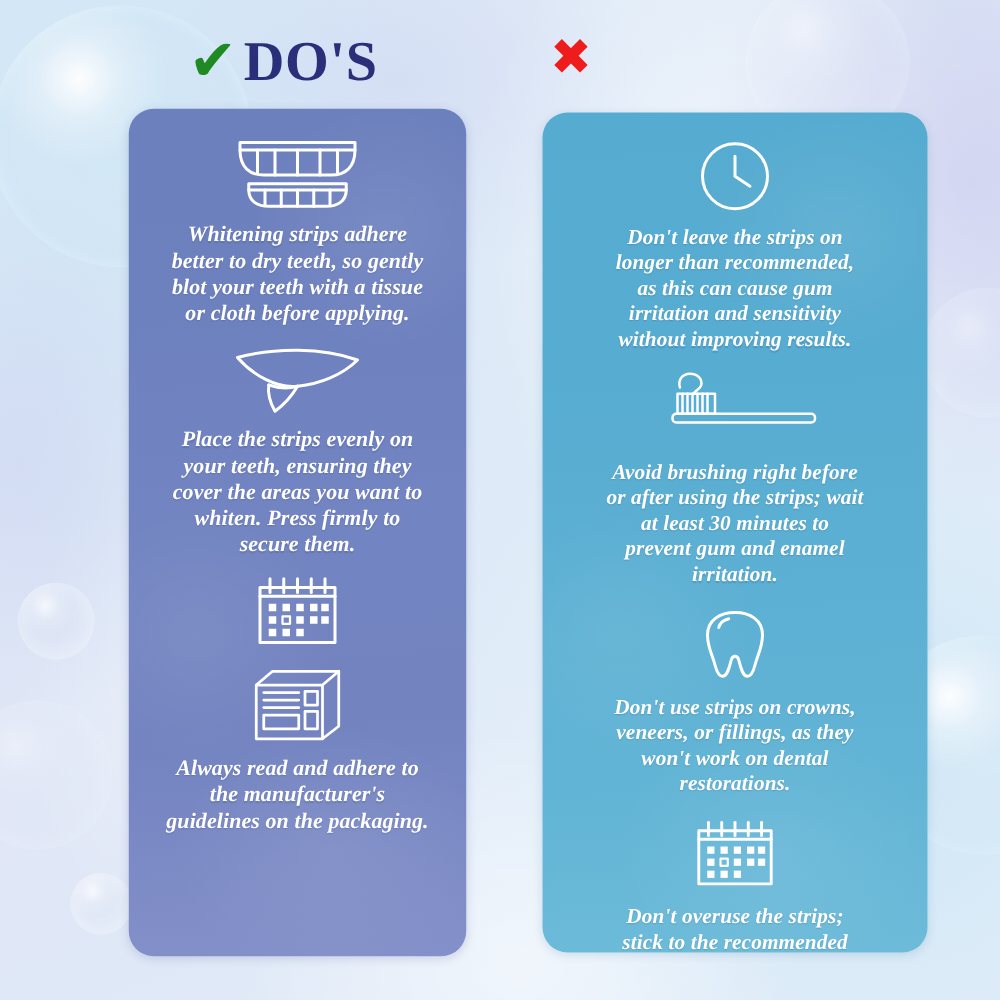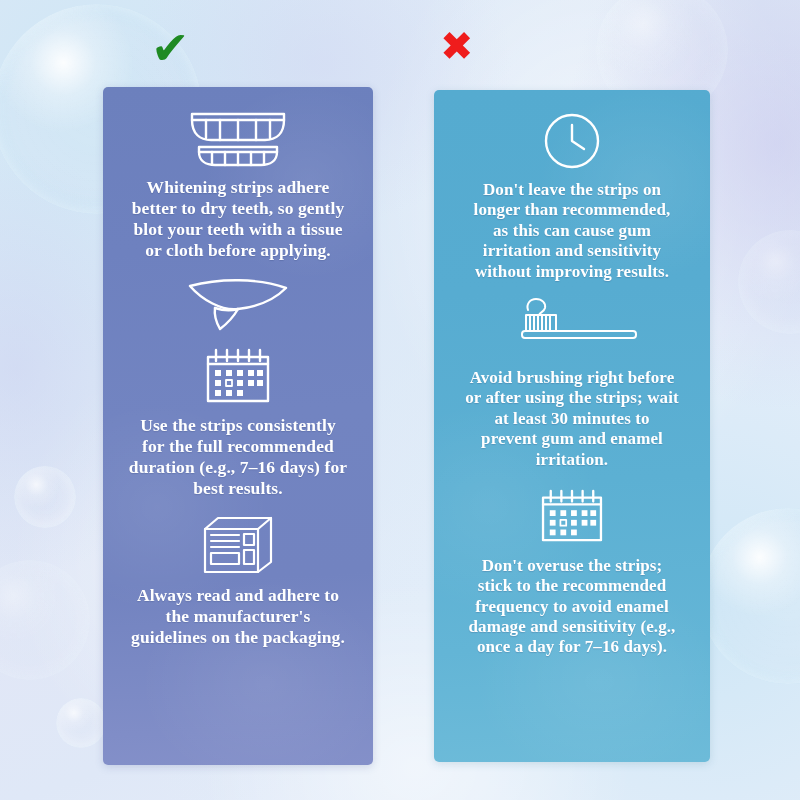--- a/index.html
+++ b/index.html
@@ -56,28 +56,28 @@
   }
   .head .mark{display:inline-block;line-height:1;}
   .head-do{left:151px;}
   .head-dont{left:440px;}
   .mark-check{color:#1f8a23;font-size:46px;font-weight:bold;
     font-family:"DejaVu Sans",sans-serif;margin-right:3px;transform:translateY(-1px);}
   .mark-cross{color:#ef1c1c;font-size:40px;font-weight:bold;
     font-family:"DejaVu Sans",sans-serif;margin-right:5px;transform:translateY(0px);}
 
   
-  .card{position:absolute;border-radius:5px;overflow:hidden;}
+  .card{position:absolute;border-radius:20px;overflow:hidden;font-style:italic;}
   .card-do{
     left:103px;top:87px;width:270px;height:678px;
     background:linear-gradient(177deg,#6c80bd 0%, #6e81bf 24%, #7284c1 48%, #7283c0 72%, #8490c9 100%);
     box-shadow:0 2px 8px rgba(60,80,140,.18);
   }
   .card-dont{
-    left:434px;top:90px;width:276px;height:672px;
+    left:434px;top:90px;width:308px;height:672px;
     background:linear-gradient(177deg,#55abd0 0%, #57acd1 30%, #5cb0d3 58%, #63b5d6 82%, #6dbbd9 100%);
     box-shadow:0 2px 8px rgba(60,120,150,.18);
   }
   .card::after{
     content:"";position:absolute;inset:0;pointer-events:none;
     background:
       radial-gradient(ellipse 150px 140px at 76% 14%, rgba(255,255,255,.08), rgba(255,255,255,0) 70%),
       radial-gradient(ellipse 160px 150px at 20% 62%, rgba(255,255,255,.07), rgba(255,255,255,0) 70%),
       radial-gradient(ellipse 180px 150px at 60% 88%, rgba(255,255,255,.07), rgba(255,255,255,0) 70%);
   }
@@ -127,20 +127,21 @@
   <div class="bubble" style="left:700px;top:508px;width:176px;height:176px;"></div>
   <div class="bubble soft" style="left:14px;top:466px;width:62px;height:62px;"></div>
   <div class="bubble soft" style="left:56px;top:698px;width:50px;height:50px;"></div>
   <div class="bubble soft" style="left:596px;top:-16px;width:132px;height:132px;opacity:.55;"></div>
   <div class="bubble soft" style="left:738px;top:230px;width:104px;height:104px;opacity:.5;"></div>
   <div class="bubble soft" style="left:-30px;top:560px;width:120px;height:120px;opacity:.45;"></div>
 
   <div class="heads">
     <div class="head head-do">
       <span class="mark mark-check">✔</span>
+      <span>DO'S</span>
     </div>
     <div class="head head-dont">
       <span class="mark mark-cross">✖</span>
     </div>
   </div>
 
   <div class="card card-do">
     <div class="card-inner">
 
       <div class="item i0">
@@ -169,20 +170,25 @@
       </div>
 
       <div class="item i1">
         <div class="icon-wrap">
           <svg width="112" height="56" viewBox="0 0 112 56" fill="none" stroke="#ffffff" stroke-width="2.4" stroke-linejoin="round" stroke-linecap="round">
             <path d="M8 10 C38 2 76 2 104 12 C92 24 74 31 56 33 C40 35 20 24 8 10 Z"></path>
             <path d="M56 33 C52 40 46 47 38 53 C34 46 32 39 33 32"></path>
             <path d="M33 32 C42 35 49 35 56 33"></path>
           </svg>
         </div>
+        <div class="item-text">Place the strips evenly on
+your teeth, ensuring they
+cover the areas you want to
+whiten. Press firmly to
+secure them.</div>
       </div>
 
       <div class="item i2">
         <div class="icon-wrap">
           <svg width="70" height="58" viewBox="0 0 70 58" fill="none" stroke="#ffffff" stroke-width="2.4" stroke-linejoin="round" stroke-linecap="round">
             <rect x="5" y="10" width="60" height="44"></rect>
             <path d="M13 3 V14"></path>
               <path d="M24 3 V14"></path>
               <path d="M35 3 V14"></path>
             <path d="M46 3 V14"></path>
@@ -198,24 +204,20 @@
               <rect x="34" y="33" width="6" height="6"></rect>
                 <rect x="45" y="33" width="6" height="6"></rect>
               <rect x="54" y="33" width="6" height="6"></rect>
               <rect x="12" y="43" width="6" height="6"></rect>
                 <rect x="23" y="43" width="6" height="6"></rect>
               <rect x="34" y="43" width="6" height="6"></rect>
             </g>
             <rect x="23" y="33" width="6" height="6" stroke-width="1.8"></rect>
           </svg>
         </div>
-        <div class="item-text">Use the strips consistently
-for the full recommended
-duration (e.g., 7–16 days) for
-best results.</div>
       </div>
 
       <div class="item i3">
         <div class="icon-wrap">
           <svg width="74" height="60" viewBox="0 0 74 60" fill="none" stroke="#ffffff" stroke-width="2.2" stroke-linejoin="round" stroke-linecap="round">
             <path d="M4 14 L17 3 H70 V47 L57 57 H4 Z"></path>
             <path d="M4 14 H57 V57"></path>
             <path d="M57 14 L70 3"></path>
             <path d="M10 20 H38"></path>
               <path d="M10 26 H38"></path>
@@ -264,20 +266,32 @@
             <rect x="20" y="35" width="114" height="7" rx="3"></rect>
           </svg>
         </div>
         <div class="item-text">Avoid brushing right before
 or after using the strips; wait
 at least 30 minutes to
 prevent gum and enamel
 irritation.</div>
       </div>
 
+      <div class="item i2">
+        <div class="icon-wrap">
+          <svg width="56" height="58" viewBox="0 0 56 58" fill="none" stroke="#ffffff" stroke-width="2.4" stroke-linecap="round" stroke-linejoin="round">
+            <path d="M28 4 C16 4 6 10 6 22 C6 32 10 38 12 46 C13.5 52 15 55 18 55 C21.5 55 23 50 25 42 C26 38 30 38 31 42 C33 50 34.5 55 38 55 C41 55 42.5 52 44 46 C46 38 50 32 50 22 C50 10 40 4 28 4 Z"></path>
+            <path d="M15 16 C16 12 19 10 23 9"></path>
+          </svg>
+        </div>
+        <div class="item-text">Don't use strips on crowns,
+veneers, or fillings, as they
+won't work on dental
+restorations.</div>
+      </div>
 
       <div class="item i3">
         <div class="icon-wrap">
           <svg width="68" height="56" viewBox="0 0 70 58" fill="none" stroke="#ffffff" stroke-width="2.4" stroke-linejoin="round" stroke-linecap="round">
             <rect x="5" y="10" width="60" height="44"></rect>
             <path d="M13 3 V14"></path>
               <path d="M24 3 V14"></path>
               <path d="M35 3 V14"></path>
             <path d="M46 3 V14"></path>
               <path d="M57 3 V14"></path>

